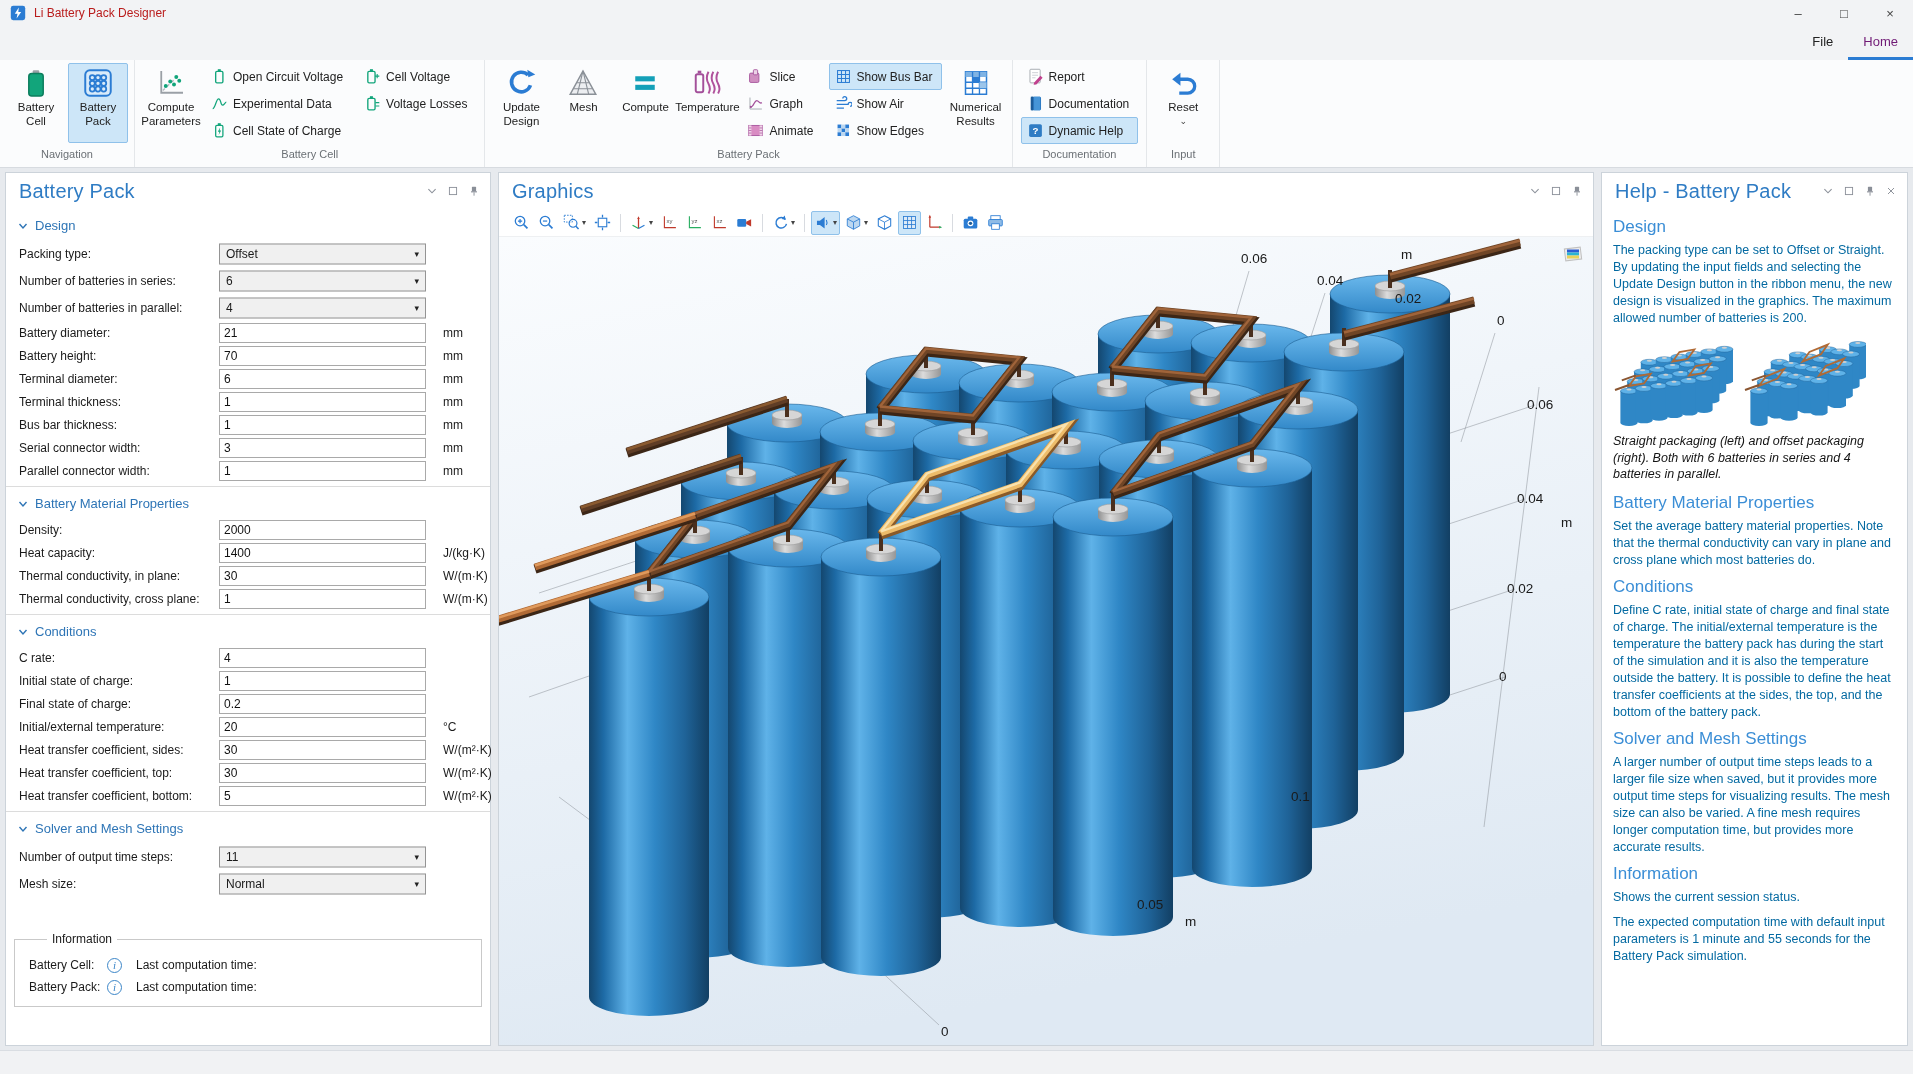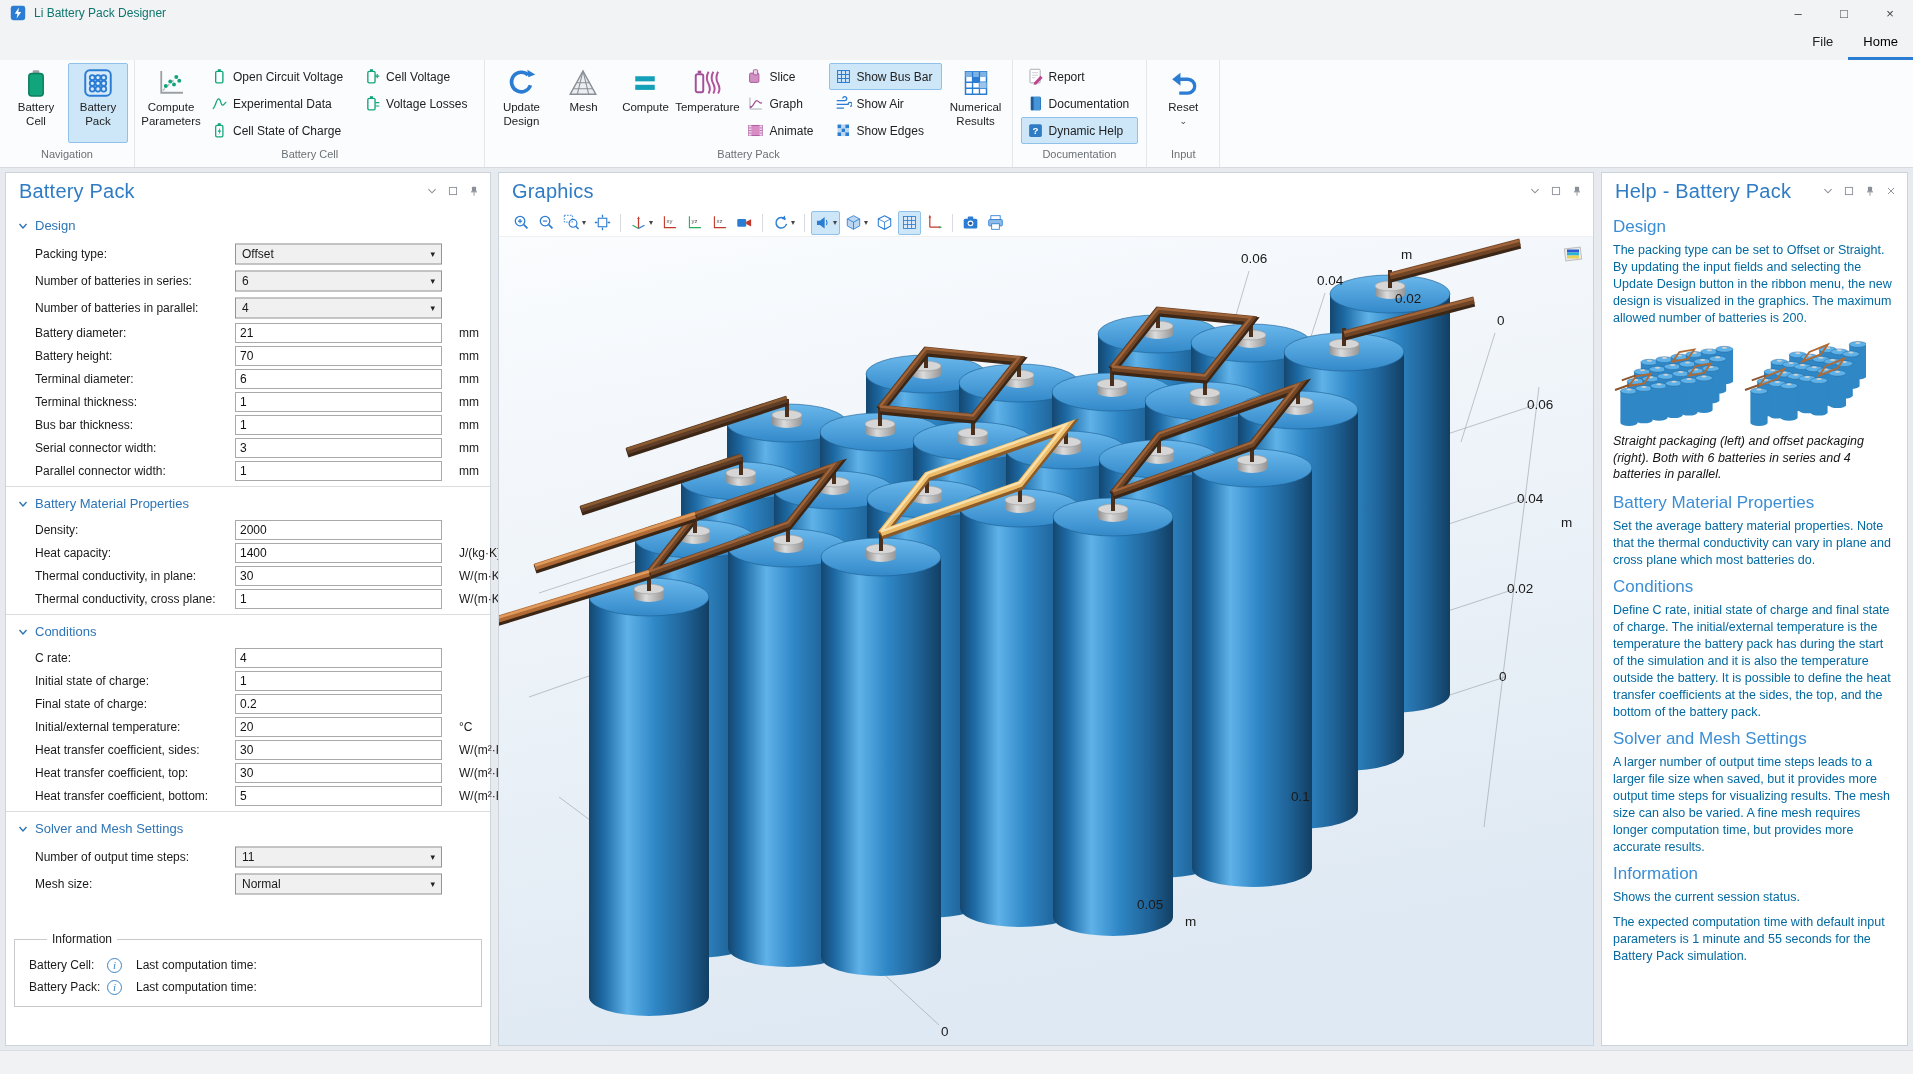--- a/index.html
+++ b/index.html
@@ -2,27 +2,27 @@
 <html><head>
 <meta charset="utf-8">
 <style>
   * { margin:0; padding:0; box-sizing:border-box; }
   html,body { width:1913px; height:1074px; overflow:hidden; }
   body { font-family:"Liberation Sans",sans-serif; background:#e7eaee; color:#1a1a1a; position:relative; font-size:12px; }
 
   
   .titlebar { position:absolute; left:0; top:0; width:1913px; height:26px; background:#f2f3f5; display:flex; align-items:center; }
   .app-icon { width:16px; height:16px; margin:0 8px 0 10px; }
-  .app-title { font-size:12px; color:#0f766e; }
+  .app-title { font-size:12px; color:#b91c1c; }
   .win-btns { margin-left:auto; display:flex; height:26px; }
   .win-btn { width:46px; height:26px; display:flex; align-items:center; justify-content:center; color:#444; font-size:13px; }
 
   .tabrow { position:absolute; left:0; top:26px; width:1913px; height:34px; background:#f2f3f5; display:flex; align-items:flex-end; padding-left:22px;justify-content:flex-end; }
   .tab { padding:7px 15px 8px; font-size:13px; color:#222; border-bottom:3px solid transparent; }
-  .tab.active { color:#000000; border-bottom-color:#2b7cd3; }
+  .tab.active { color:#701a75; border-bottom-color:#2b7cd3; }
 
   .ribbon { position:absolute; left:0; top:60px; width:1913px; height:108px; background:#fbfcfd; border-bottom:1px solid #d7dbe0; display:flex; }
   .rgroup { display:flex; flex-direction:column; border-right:1px solid #e4e7ea; }
   .rgroup-body { height:88px; display:flex; align-items:flex-start; padding:3px 5px 0; }
   .rgroup-label { height:18px; text-align:center; font-size:11px; color:#6b7075; }
   .rbtn-large { width:60px; min-height:80px; display:flex; flex-direction:column; align-items:center; padding-top:4px; border:1px solid transparent; border-radius:2px; margin:0 1px; }
   .rbtn-large .ric { width:30px; height:30px; margin-bottom:3px; }
   .rbtn-large .rlbl { font-size:11.5px; text-align:center; line-height:1.2; color:#222; }
   .rcol { display:flex; flex-direction:column; justify-content:flex-start; margin:0 3px; }
   .rbtn-small { height:27px; display:flex; align-items:center; padding:0 8px 0 5px; border:1px solid transparent; border-radius:2px; white-space:nowrap; }
@@ -38,21 +38,21 @@
   #panel-right  { left:1601px;top:172px; width:307px;  height:874px; }
   .phead { height:36px; display:flex; align-items:center; padding:0 10px 0 13px; }
   .ptitle { font-size:20px; color:#2f7cc4; letter-spacing:0.2px; }
   .phead-icons { margin-left:auto; display:flex; gap:9px; align-items:center; }
   .phead-icons .pi { width:12px; height:12px; }
 
   
   .sect-sep { border-top:1px solid #dcdcdc; margin:4px 0 0; }
   .sect-head { display:flex; align-items:center; padding:9px 0 7px 12px; color:#2e75b6; font-size:13px; }
   .sect-head .chev { width:10px; height:10px; margin-right:7px; }
-  .frow { position:relative;margin-left:16px; }
+  .frow { position:relative; }
   .frow.h-inp { height:23px;padding-left:13px; }
   .frow.h-sel { height:27px; }
   .frow .flabel { position:absolute; left:13px; top:50%; transform:translateY(-50%); font-size:12px; }
   .frow .funit  { position:absolute; left:437px; top:50%; transform:translateY(-50%); font-size:12px; }
   .ctrl-input { position:absolute; left:213px; top:50%; transform:translateY(-50%); width:207px; height:20px; border:1px solid #a9a9a9; font-family:"Liberation Sans",sans-serif; font-size:12px; padding:0 4px; background:#fff; color:#111; }
   .ctrl-select { position:absolute; left:213px; top:50%; transform:translateY(-50%); width:207px; height:21px; border:1px solid #949494; background:#f0f0f0; display:flex; align-items:center; padding:0 6px; font-size:12px;gap:26px; }
   .ctrl-select .sel-caret { margin-left:auto; font-size:9px; color:#222; }
   .infobox { position:relative; margin:42px 8px 0; border:1px solid #c9c9c9; padding:14px 8px 8px; }
   .infobox-title { position:absolute; top:-8px; left:32px; background:#fff; padding:0 5px; font-size:12px; }
   .inforow { display:flex; align-items:center; height:22px; }

